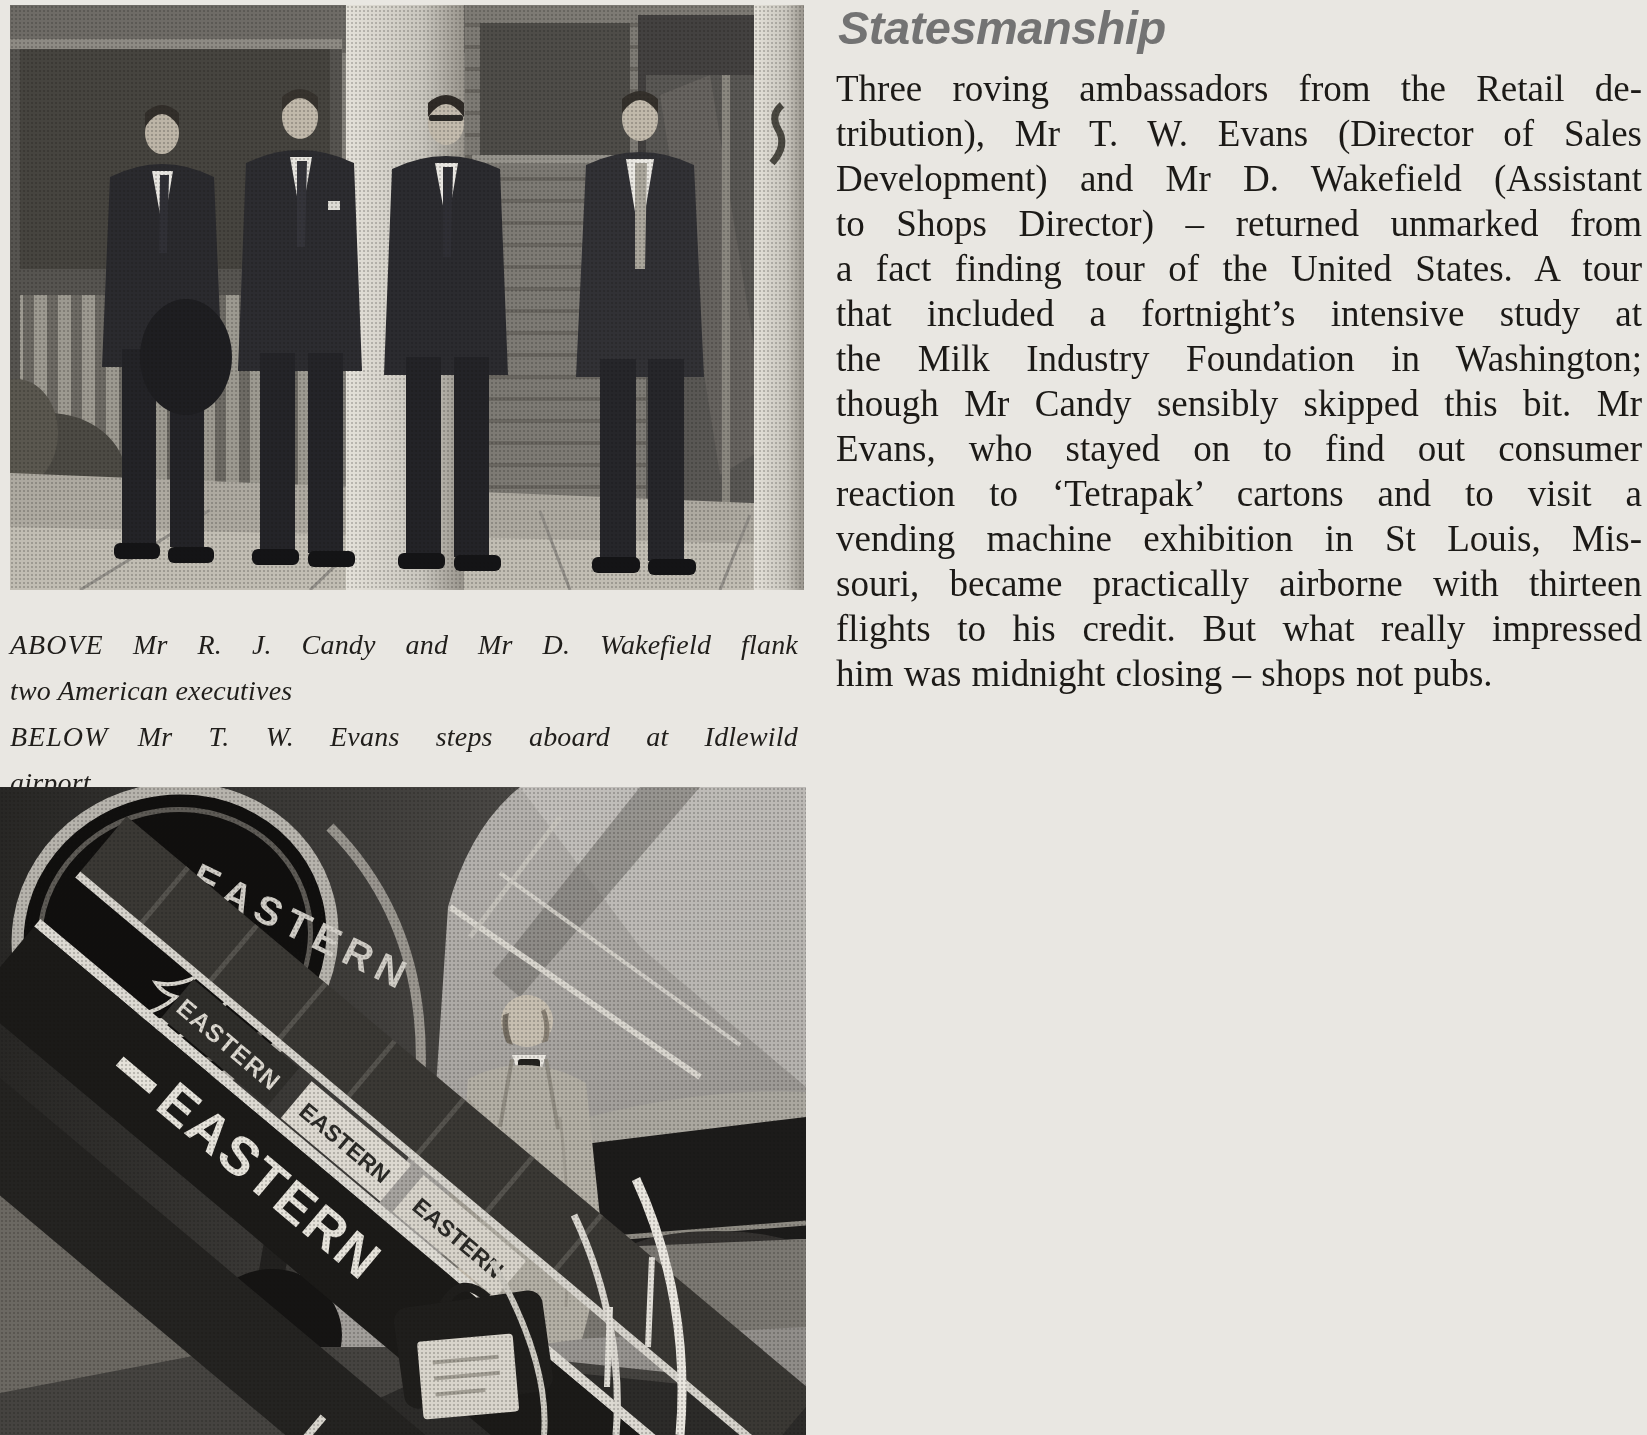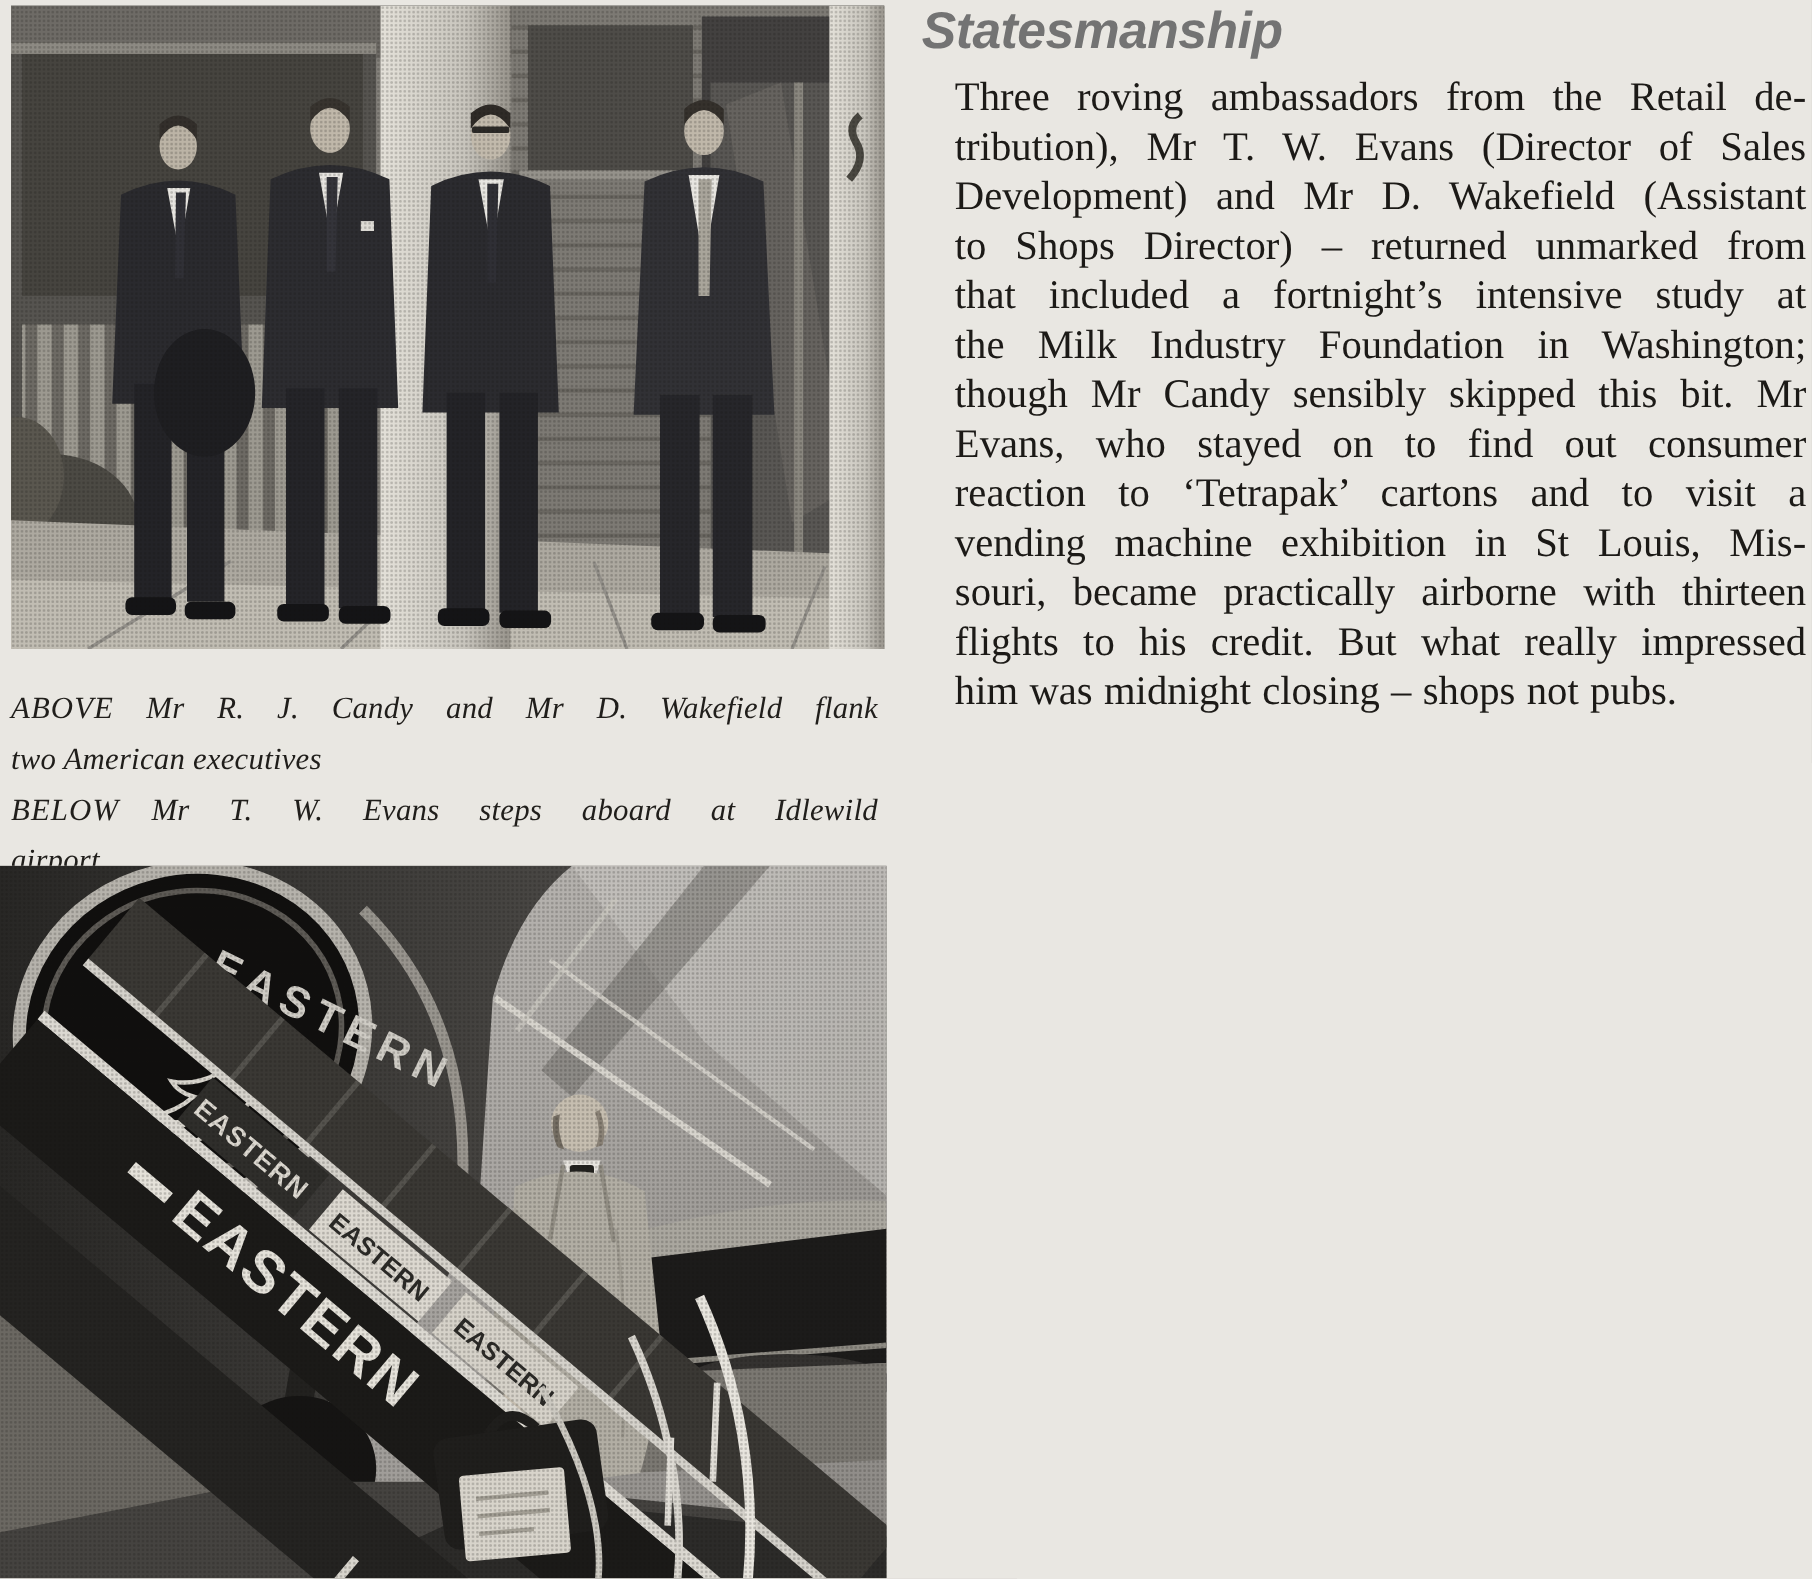--- a/index.html
+++ b/index.html
@@ -36,21 +36,21 @@
   
   .article{position:absolute;left:836px;top:2px;width:806px;}
   .article-title{
     margin:0 0 12px 2px;
     font-family:"Liberation Sans", sans-serif;
     font-style:italic;font-weight:bold;
     font-size:47px;line-height:52px;
     color:#737373;letter-spacing:-.5px;
   }
   .article-body{font-size:37px;line-height:45px;word-spacing:1px;}
-  .tline{text-align:justify;text-align-last:justify;white-space:normal;margin-left:32px;}
+  .tline{text-align:justify;text-align-last:justify;white-space:normal;}
   .tline.last{text-align-last:left;}
   
   .svg-label{font-family:"Liberation Sans", sans-serif;font-weight:bold;}
 </style>
 </head>
 <body>
 
 <div class="page">
 
   <figure class="photo photo-top halftone" style="margin:0;">
@@ -256,20 +256,21 @@
     </svg>
   </figure>
 
   <div class="article">
     <h1 class="article-title">Statesmanship</h1>
     <div class="article-body">
       <div class="tline">Three roving ambassadors from the Retail de-</div>
       <div class="tline">tribution), Mr T. W. Evans (Director of Sales</div>
       <div class="tline">Development) and Mr D. Wakefield (Assistant</div>
       <div class="tline">to Shops Director) – returned unmarked from</div>
+      <div class="tline">a fact finding tour of the United States. A tour</div>
       <div class="tline">that included a fortnight’s intensive study at</div>
       <div class="tline">the Milk Industry Foundation in Washington;</div>
       <div class="tline">though Mr Candy sensibly skipped this bit. Mr</div>
       <div class="tline">Evans, who stayed on to find out consumer</div>
       <div class="tline">reaction to ‘Tetrapak’ cartons and to visit a</div>
       <div class="tline">vending machine exhibition in St Louis, Mis-</div>
       <div class="tline">souri, became practically airborne with thirteen</div>
       <div class="tline">flights to his credit. But what really impressed</div>
       <div class="tline last">him was midnight closing – shops not pubs.</div>
     </div>

